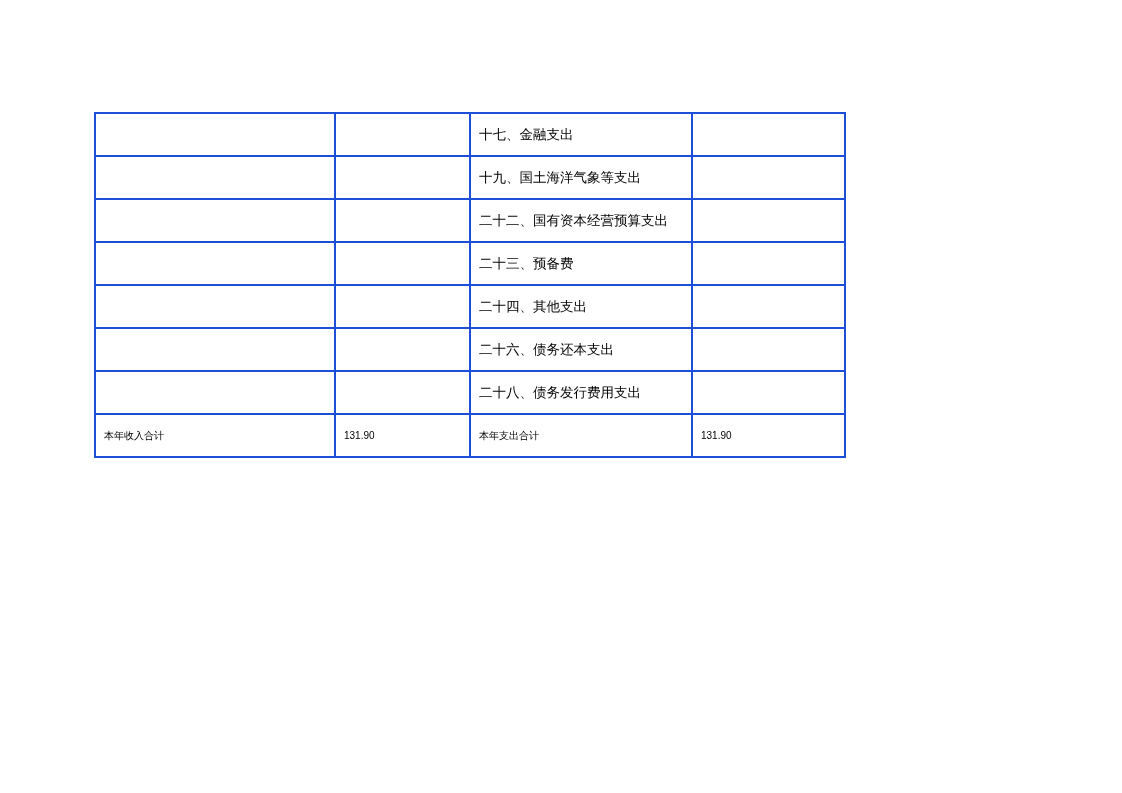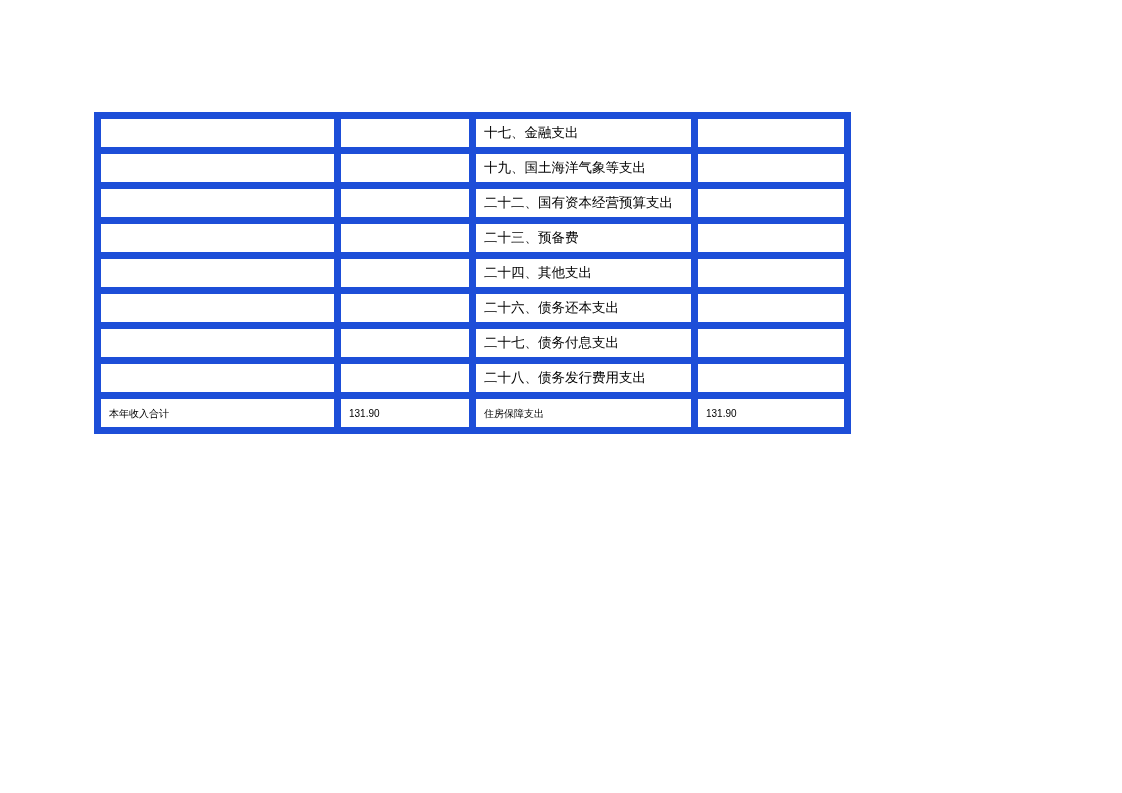--- a/index.html
+++ b/index.html
@@ -25,22 +25,22 @@
   }
   .budget-table {
     position: absolute;
     left: 94px;
     top: 112px;
     width: 750px;
     border-collapse: collapse;
     table-layout: fixed;
   }
   .budget-table td {
-    border: 7px solid #1d4ed8;
-    height: 35px;
+    border: 2px solid #1d4ed8;
+    height: 43px;
     padding: 0 8px;
     font-size: 13.5px;
     line-height: 1.3;
     vertical-align: middle;
     box-sizing: border-box;
   }
   .col-a { width: 240px; }
   .col-b { width: 135px; }
   .col-c { width: 222px; }
   .col-d { width: 153px; }
@@ -109,36 +109,30 @@
       </tr>
 
 
       <tr>
         <td class="empty-cell"></td>
         <td class="num"></td>
         <td class="label">二十六、债务还本支出</td>
         <td class="num"></td>
       </tr>
 
-      <tr>
-        <td class="empty-cell"></td>
-        <td class="num"></td>
-        <td class="label">二十七、债务付息支出</td>
-        <td class="num"></td>
-      </tr>
 
       <tr>
         <td class="empty-cell"></td>
         <td class="num"></td>
         <td class="label">二十八、债务发行费用支出</td>
         <td class="num"></td>
       </tr>
 
       <tr class="total-row">
         <td class="label">本年收入合计</td>
         <td class="num">131.90</td>
-        <td class="label">住房保障支出</td>
+        <td class="label">本年支出合计</td>
         <td class="num">131.90</td>
       </tr>
 
     </tbody>
   </table>
 </div>
 
 </body></html>

